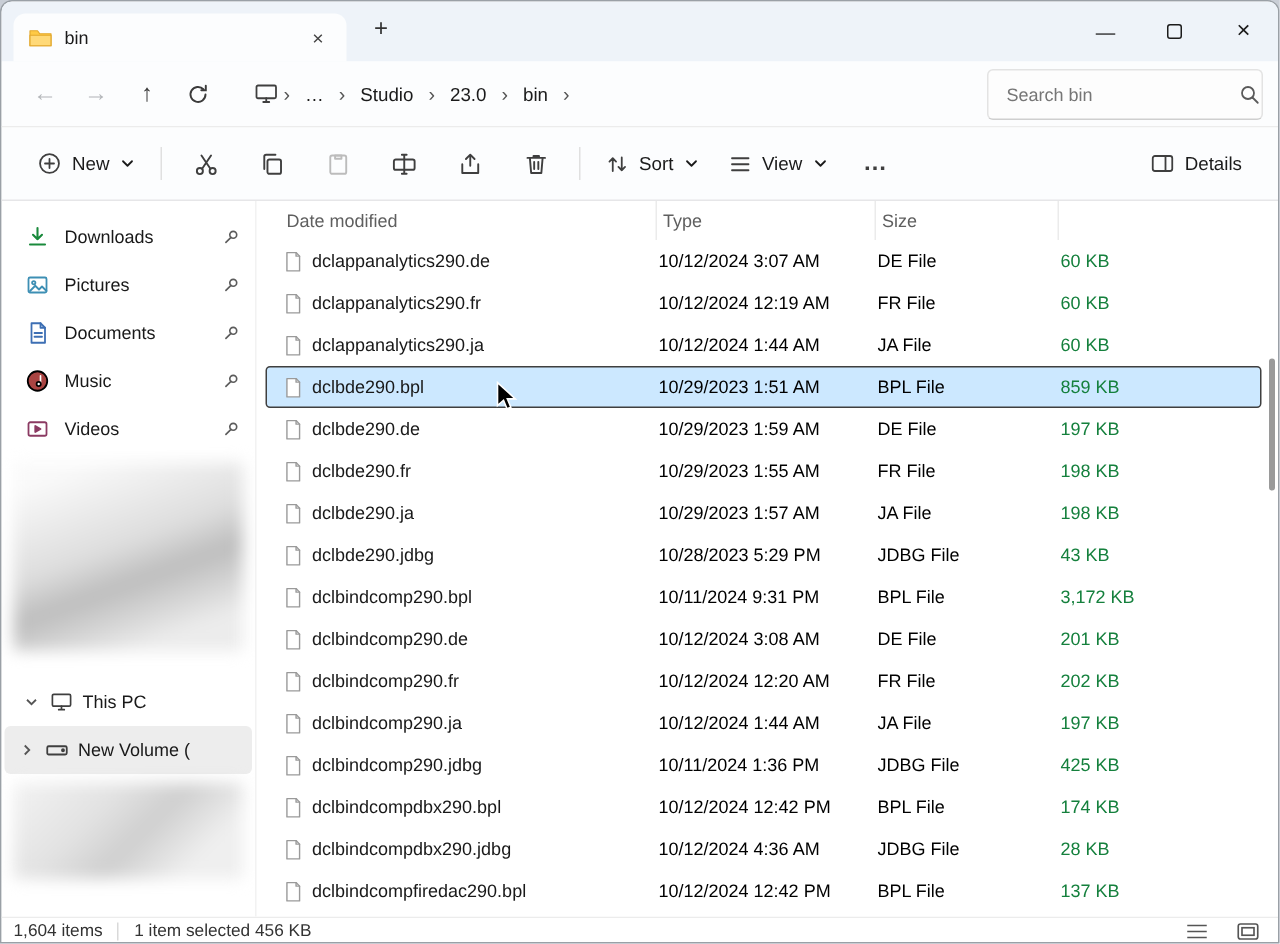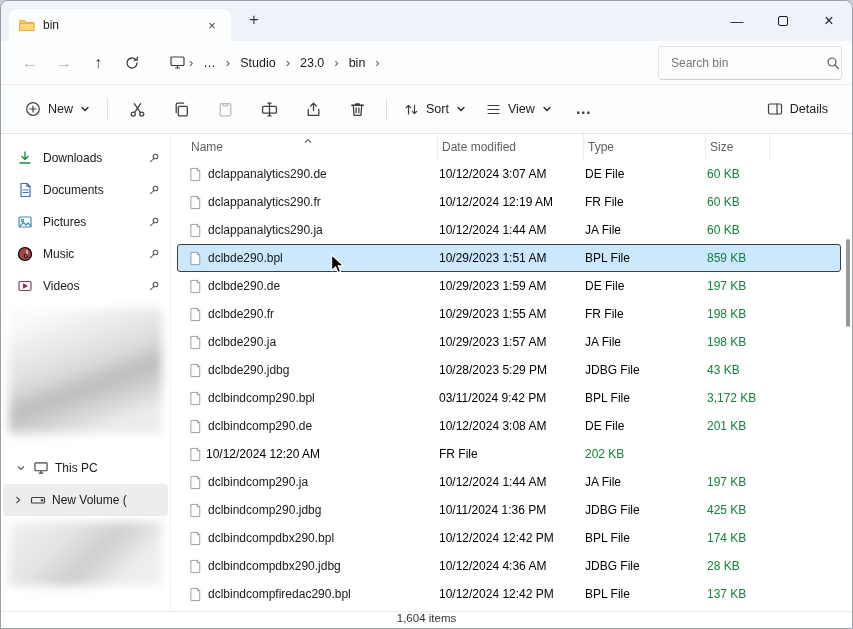--- a/index.html
+++ b/index.html
@@ -83,21 +83,21 @@
   .cell { white-space:nowrap; overflow:hidden; }
   .cell.name { color:#191919; padding-left:2px; }
   .cell.date, .cell.type { color:#000000; }
   .cell.size { color:#15803d; text-align:left; padding-right:2px; }
 
   
   .scroll-thumb { position:absolute; right:2px; top:105px; width:4px; height:88px; background:#9a9a9a; border-radius:2px; }
 
   
   .statusbar { height:19px; border-top:1px solid #ececec; background:#fff; display:flex; align-items:center;
-               padding:0 8px; font-size:11.5px; color:#333; gap:10px;flex-direction:column; }
+               padding:0 8px; font-size:11.5px; color:#333; gap:10px; }
   .status-sep { width:1px; height:12px; background:#d9d9d9; }
   .status-spacer { flex:1; }
   .status-view-btn { width:24px; height:16px; display:flex; align-items:center; justify-content:center; color:#555; }
   .status-view-btn svg { stroke:currentColor; fill:none; stroke-width:1.1; }
 
   
   .cursor { position:absolute; left:328px; top:253px; z-index:50; pointer-events:none; }
 </style>
 </head>
 <body>
@@ -271,44 +271,44 @@
         </span>
         <span class="side-label">Downloads</span>
         <span class="pin icon">
           <svg width="12" height="12" viewBox="0 0 12 12" style="stroke:#5c5c5c;fill:none;stroke-width:1.1;">
               <circle cx="7.5" cy="4.5" r="2.3"></circle>
               <path d="M6 6.2L2.6 9.6"></path>
             </svg>
         </span>
       </div>
       <div class="side-item">
+        <span class="icon" style="color:#3d8fb4;">
+          <svg width="16" height="16" viewBox="0 0 16 16" style="stroke:currentColor;fill:none;stroke-width:1.2;stroke-linejoin:round;">
+              <rect x="2" y="3" width="12" height="10" rx="1"></rect>
+              <circle cx="5.5" cy="6.5" r="1.1"></circle>
+              <path d="M3 12l3.5-3.5 2.5 2.5 2-2L14 12"></path>
+            </svg>
+        </span>
+        <span class="side-label">Pictures</span>
+        <span class="pin icon">
+          <svg width="12" height="12" viewBox="0 0 12 12" style="stroke:#5c5c5c;fill:none;stroke-width:1.1;">
+              <circle cx="7.5" cy="4.5" r="2.3"></circle>
+              <path d="M6 6.2L2.6 9.6"></path>
+            </svg>
+        </span>
+      </div>
+      <div class="side-item">
         <span class="icon" style="color:#3d6fb4;">
           <svg width="16" height="16" viewBox="0 0 16 16" style="stroke:currentColor;fill:none;stroke-width:1.2;stroke-linejoin:round;">
               <path d="M4 1.5h6l3 3v10H4z"></path>
               <path d="M10 1.5v3h3"></path>
               <path d="M6 8h5M6 10.5h5"></path>
             </svg>
         </span>
         <span class="side-label">Documents</span>
-        <span class="pin icon">
-          <svg width="12" height="12" viewBox="0 0 12 12" style="stroke:#5c5c5c;fill:none;stroke-width:1.1;">
-              <circle cx="7.5" cy="4.5" r="2.3"></circle>
-              <path d="M6 6.2L2.6 9.6"></path>
-            </svg>
-        </span>
-      </div>
-      <div class="side-item">
-        <span class="icon" style="color:#3d8fb4;">
-          <svg width="16" height="16" viewBox="0 0 16 16" style="stroke:currentColor;fill:none;stroke-width:1.2;stroke-linejoin:round;">
-              <rect x="2" y="3" width="12" height="10" rx="1"></rect>
-              <circle cx="5.5" cy="6.5" r="1.1"></circle>
-              <path d="M3 12l3.5-3.5 2.5 2.5 2-2L14 12"></path>
-            </svg>
-        </span>
-        <span class="side-label">Pictures</span>
         <span class="pin icon">
           <svg width="12" height="12" viewBox="0 0 12 12" style="stroke:#5c5c5c;fill:none;stroke-width:1.1;">
               <circle cx="7.5" cy="4.5" r="2.3"></circle>
               <path d="M6 6.2L2.6 9.6"></path>
             </svg>
         </span>
       </div>
       <div class="side-item">
         <span class="icon">
           <svg width="16" height="16" viewBox="0 0 16 16">
@@ -373,28 +373,20 @@
         </span>
         <span class="side-label">New Volume (</span>
       </div>
 
       <div class="blur-block blur2"></div>
 
     </div>
 
     <div class="filearea">
       <div class="list-header">
-        <div class="hcell">
-          <span>Name</span>
-          <span class="sort-caret">
-            <svg width="10" height="8" viewBox="0 0 10 8" style="stroke:#666;fill:none;stroke-width:1.1;">
-                <path d="M2 5.5l3-3 3 3"></path>
-              </svg>
-          </span>
-        </div>
         <div class="hcell">
           <span>Date modified</span>
         </div>
         <div class="hcell">
           <span>Type</span>
         </div>
         <div class="hcell">
           <span>Size</span>
         </div>
         <div class="hcell"></div>
@@ -513,21 +505,21 @@
   </div>
 
   <div class="file-row">
     <span class="cell icon">
       <svg width="15" height="15" viewBox="0 0 16 16">
                 <path d="M3.5 1.5h6.5l2.5 2.5v10.5H3.5z" fill="#fff" stroke="#9a9a9a" stroke-width="1"></path>
                 <path d="M10 1.5V4h2.5" fill="none" stroke="#9a9a9a" stroke-width="1"></path>
               </svg>
     </span>
     <span class="cell name">dclbindcomp290.bpl</span>
-    <span class="cell date">03/11/2024 9:42 PM</span>
+    <span class="cell date">10/11/2024 9:31 PM</span>
     <span class="cell type">BPL File</span>
     <span class="cell size">3,172 KB</span>
     <span class="cell"></span>
   </div>
 
   <div class="file-row">
     <span class="cell icon">
       <svg width="15" height="15" viewBox="0 0 16 16">
                 <path d="M3.5 1.5h6.5l2.5 2.5v10.5H3.5z" fill="#fff" stroke="#9a9a9a" stroke-width="1"></path>
                 <path d="M10 1.5V4h2.5" fill="none" stroke="#9a9a9a" stroke-width="1"></path>
@@ -540,20 +532,21 @@
     <span class="cell"></span>
   </div>
 
   <div class="file-row">
     <span class="cell icon">
       <svg width="15" height="15" viewBox="0 0 16 16">
                 <path d="M3.5 1.5h6.5l2.5 2.5v10.5H3.5z" fill="#fff" stroke="#9a9a9a" stroke-width="1"></path>
                 <path d="M10 1.5V4h2.5" fill="none" stroke="#9a9a9a" stroke-width="1"></path>
               </svg>
     </span>
+    <span class="cell name">dclbindcomp290.fr</span>
     <span class="cell date">10/12/2024 12:20 AM</span>
     <span class="cell type">FR File</span>
     <span class="cell size">202 KB</span>
     <span class="cell"></span>
   </div>
 
   <div class="file-row">
     <span class="cell icon">
       <svg width="15" height="15" viewBox="0 0 16 16">
                 <path d="M3.5 1.5h6.5l2.5 2.5v10.5H3.5z" fill="#fff" stroke="#9a9a9a" stroke-width="1"></path>

